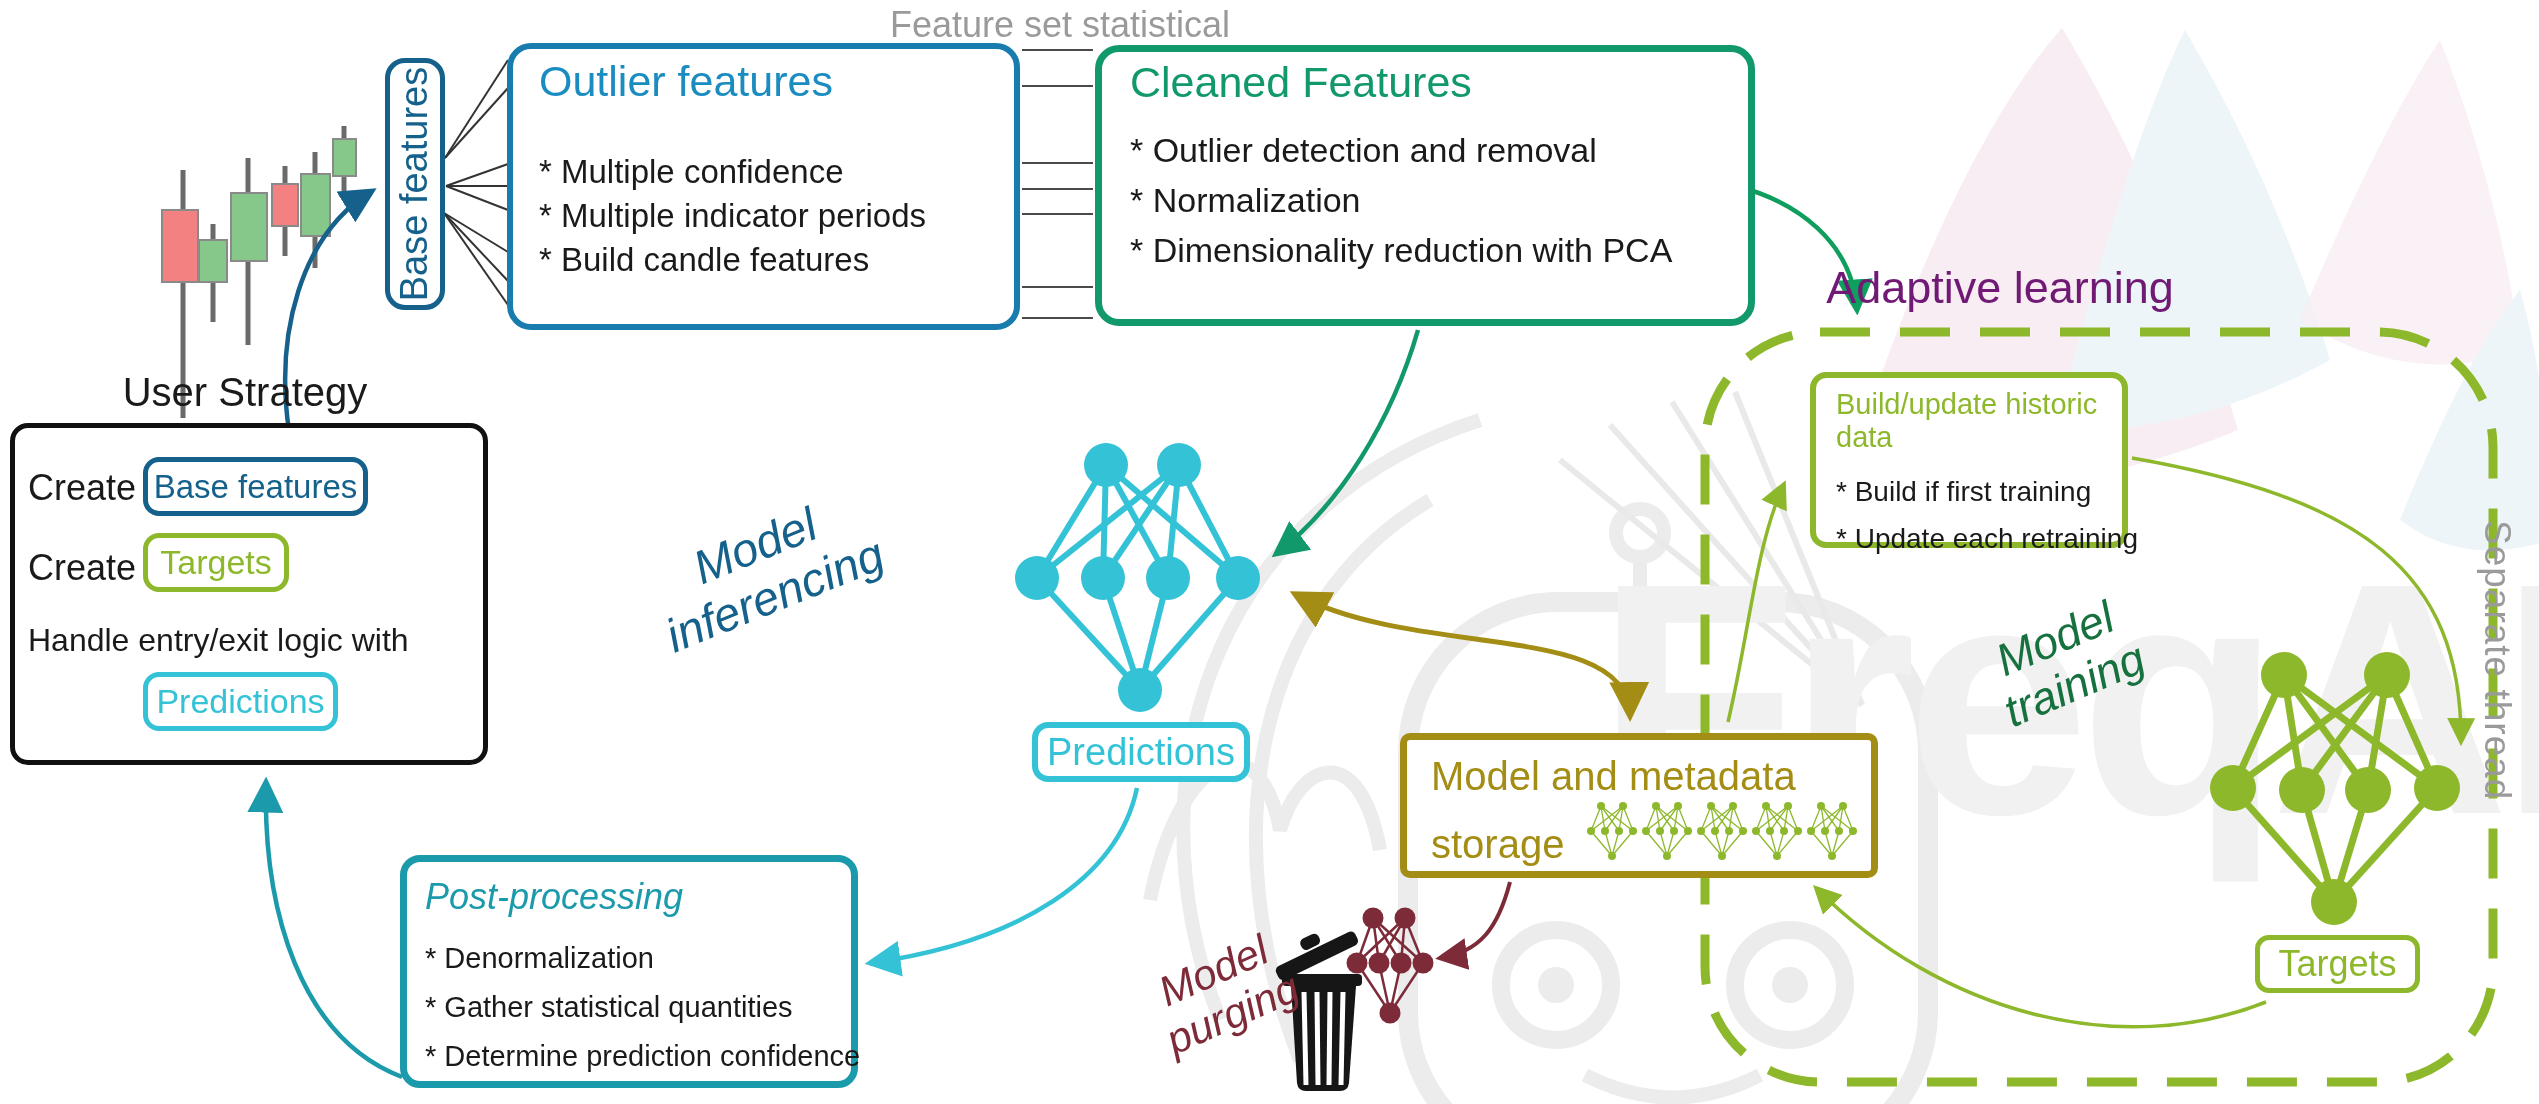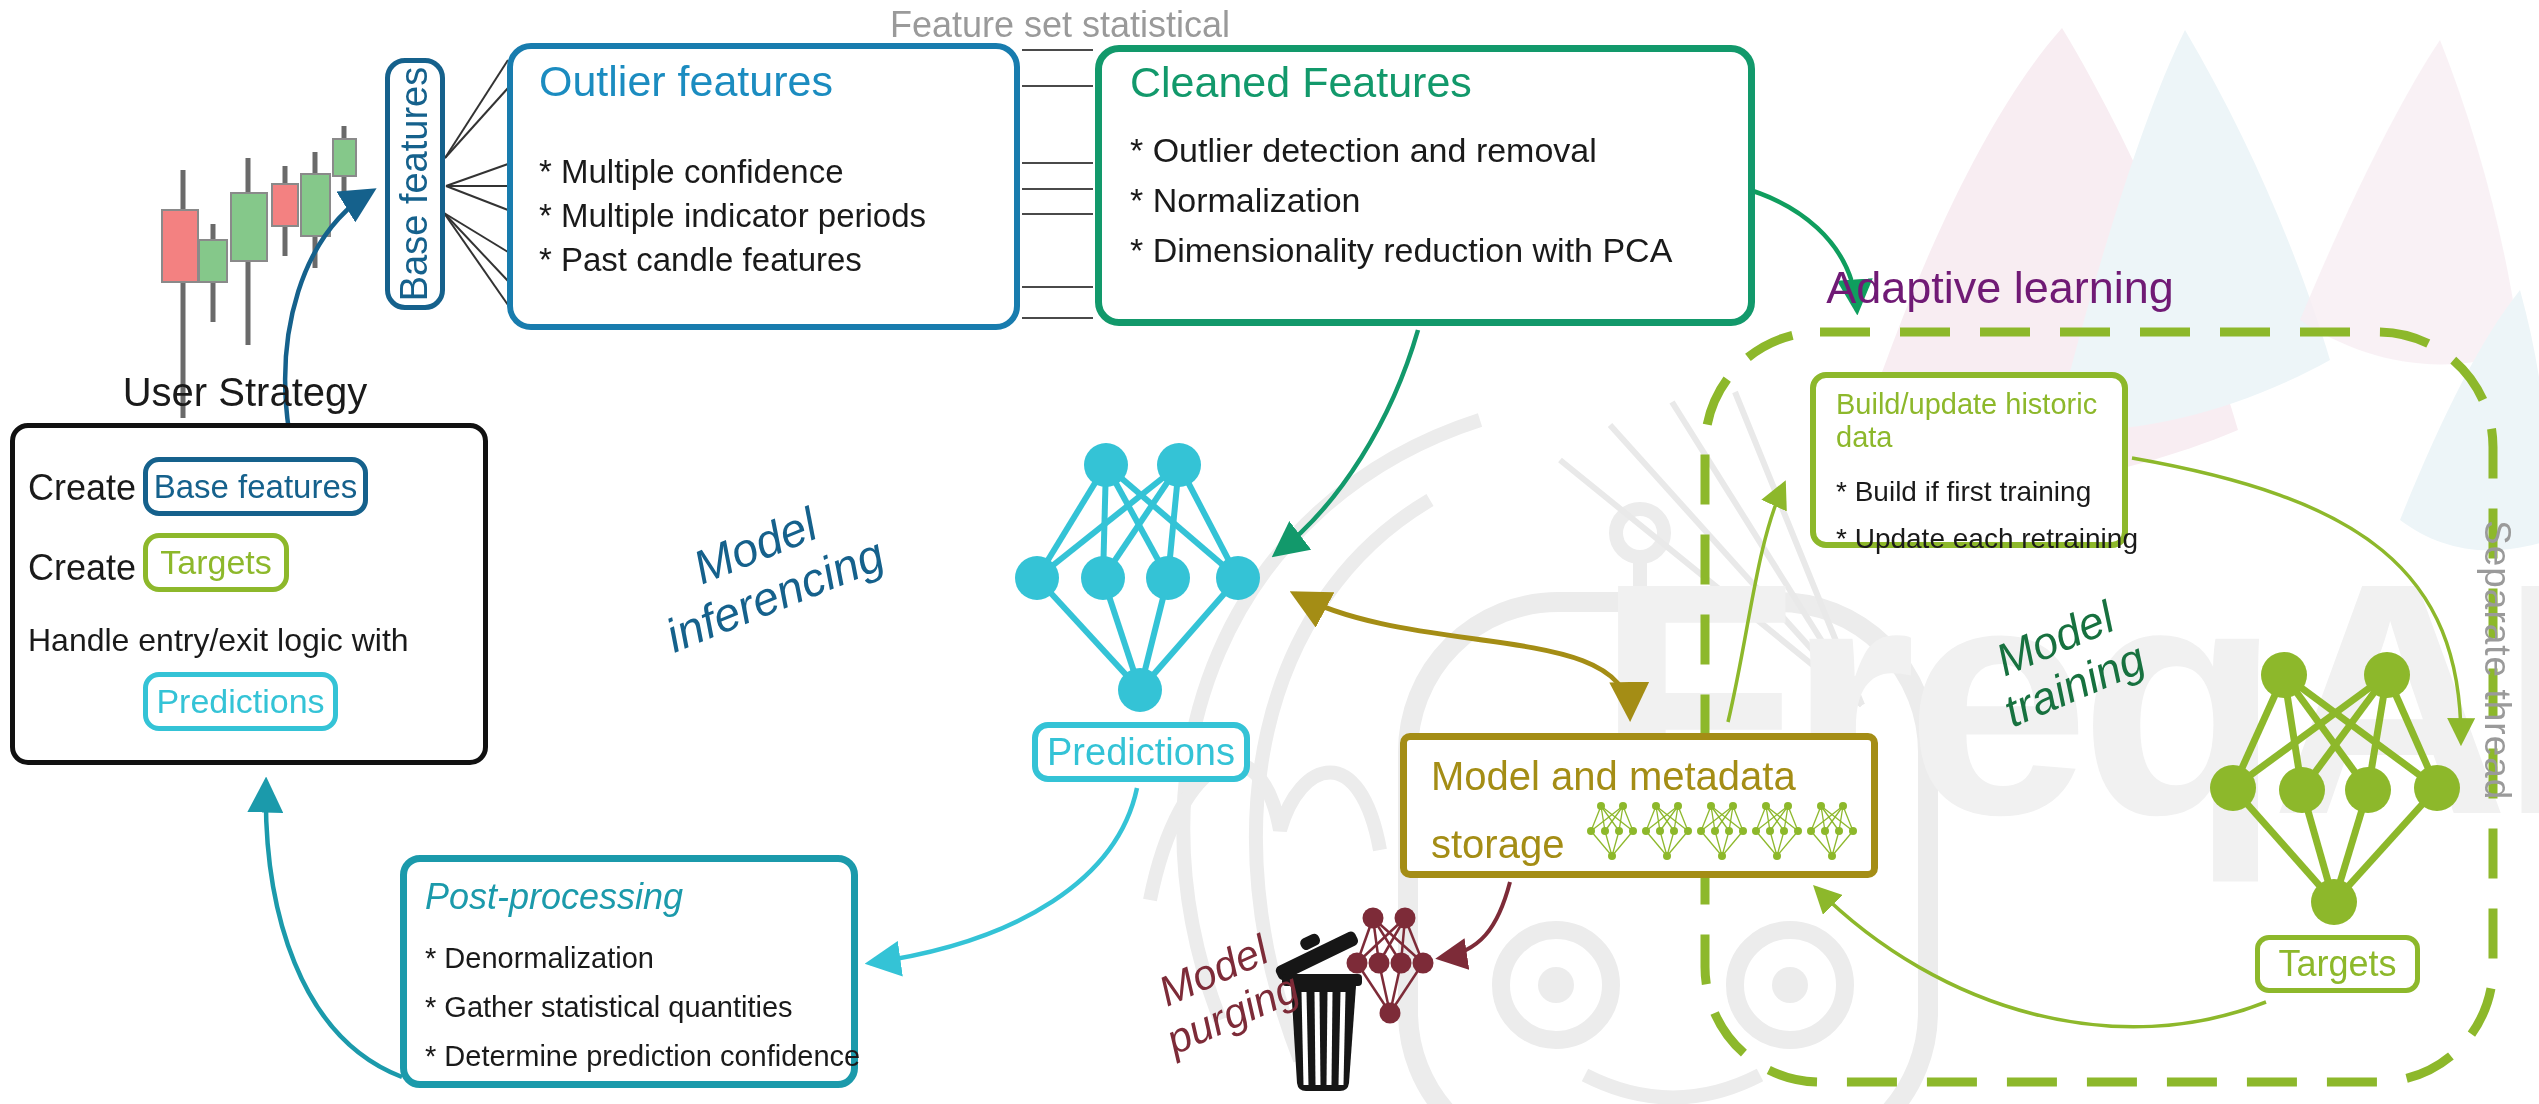--- a/index.html
+++ b/index.html
@@ -292,21 +292,21 @@
   <div class="abs feature-set">Feature set statistical</div>
 
   <div class="box base-box"></div>
   <div class="abs base-label">Base features</div>
 
   <div class="box expanded-box">
     <div class="expanded-title">Outlier features</div>
     <div class="items expanded-items">
       <div>* Multiple confidence</div>
       <div>* Multiple indicator periods</div>
-      <div>* Past candle features</div>
+      <div>* Build candle features</div>
     </div>
   </div>
 
   <div class="box cleaned-box">
     <div class="cleaned-title">Cleaned Features</div>
     <div class="items cleaned-items">
       <div>* Outlier detection and removal</div>
       <div>* Normalization</div>
       <div>* Dimensionality reduction with PCA</div>
     </div>

